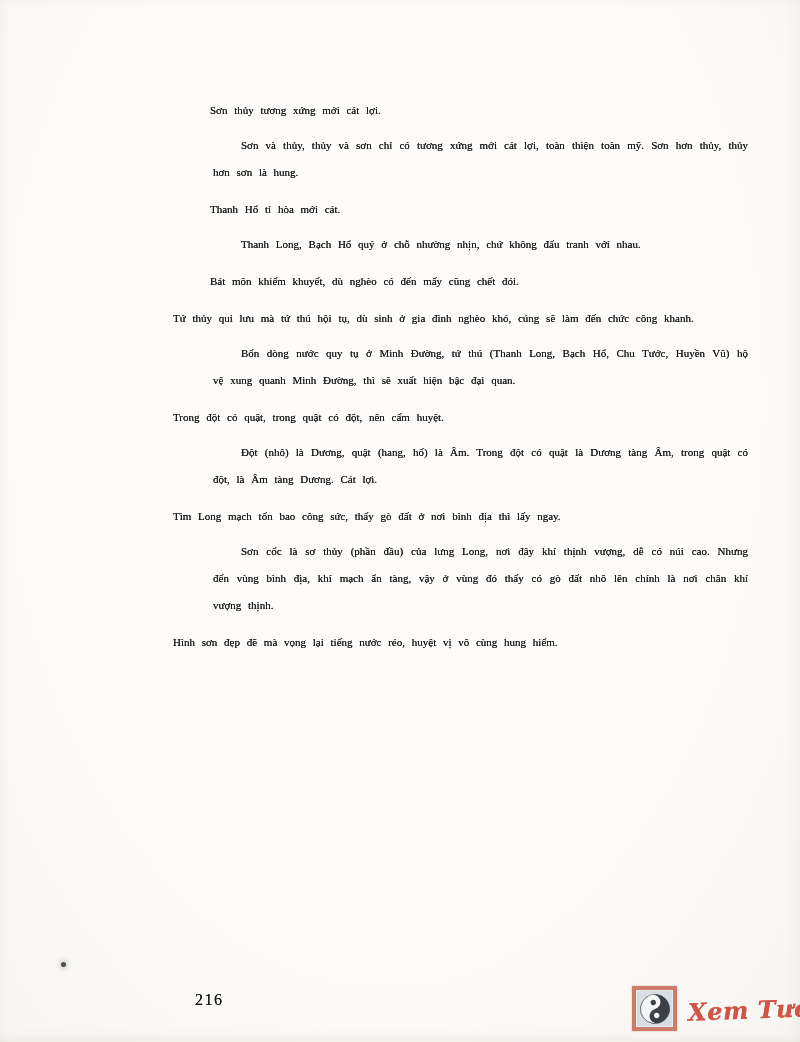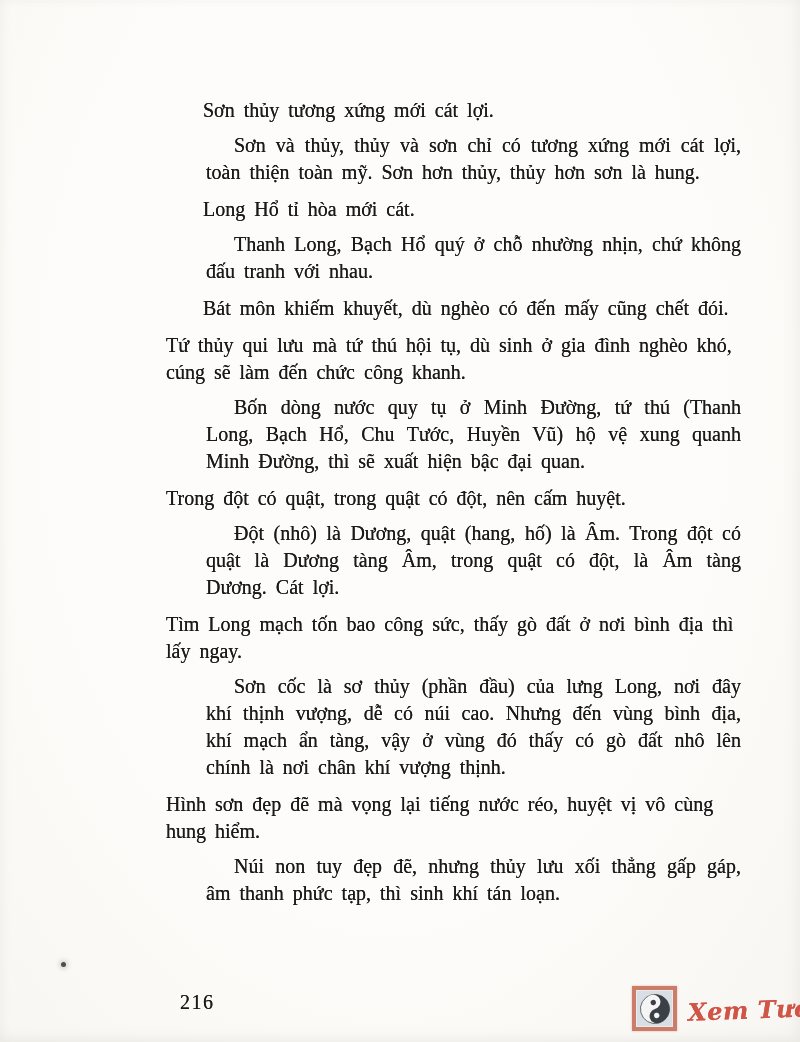--- a/index.html
+++ b/index.html
@@ -18,45 +18,45 @@
     color: #1a1a1a;
   }
   .page {
     position: absolute;
     inset: 0;
     box-shadow: inset -4px -4px 14px rgba(120,115,105,0.07),
                 inset 3px 0 10px rgba(120,115,105,0.04);
   }
   .content {
     position: absolute;
-    left: 166px;
+    left: 173px;
     top: 97px;
     width: 575px;
-    font-size: 20px;
+    font-size: 11px;
     line-height: 27px;
     text-shadow: 0 0 0.45px #2a2a2a;
     word-spacing: 4px;
   }
   .section { margin-bottom: 10px; }
   .aphorism {
     margin: 0 0 8px 0;
   }
   .aphorism.indent-a { margin-left: 37px; }
   .aphorism.indent-b { }
   .commentary {
     margin: 0 0 0 40px;
     text-indent: 28px;
     text-align: justify;
     font-family: Liberation Serif, serif;
   }
   .page-number {
     position: absolute;
-    left: 180px;
+    left: 195px;
     top: 991px;
-    font-size: 20px;
+    font-size: 16px;
     letter-spacing: 1.5px;
     text-shadow: 0 0 0.4px #2a2a2a;
   }
   .ink-speck {
     position: absolute;
     left: 61px;
     top: 962px;
     width: 5px;
     height: 5px;
     border-radius: 50%;
@@ -99,21 +99,21 @@
 <div class="page">
 
   <div class="content">
 
     <div class="section">
       <p class="aphorism indent-a">Sơn thủy tương xứng mới cát lợi.</p>
       <p class="commentary">Sơn và thủy, thủy và sơn chỉ có tương xứng mới cát lợi, toàn thiện toàn mỹ. Sơn hơn thủy, thủy hơn sơn là hung.</p>
     </div>
 
     <div class="section">
-      <p class="aphorism indent-a">Long Hổ tỉ hòa mới cát.</p>
+      <p class="aphorism indent-a">Thanh Hổ tỉ hòa mới cát.</p>
       <p class="commentary">Thanh Long, Bạch Hổ quý ở chỗ nhường nhịn, chứ không đấu tranh với nhau.</p>
     </div>
 
     <div class="section">
       <p class="aphorism indent-a">Bát môn khiếm khuyết, dù nghèo có đến mấy cũng chết đói.</p>
     </div>
 
     <div class="section">
       <p class="aphorism indent-b">Tứ thủy qui lưu mà tứ thú hội tụ, dù sinh ở gia đình nghèo khó, cúng sẽ làm đến chức công khanh.</p>
       <p class="commentary">Bốn dòng nước quy tụ ở Minh Đường, tứ thú (Thanh Long, Bạch Hổ, Chu Tước, Huyền Vũ) hộ vệ xung quanh Minh Đường, thì sẽ xuất hiện bậc đại quan.</p>
@@ -124,21 +124,20 @@
       <p class="commentary">Đột (nhô) là Dương, quật (hang, hố) là Âm. Trong đột có quật là Dương tàng Âm, trong quật có đột, là Âm tàng Dương. Cát lợi.</p>
     </div>
 
     <div class="section">
       <p class="aphorism indent-b">Tìm Long mạch tốn bao công sức, thấy gò đất ở nơi bình địa thì lấy ngay.</p>
       <p class="commentary">Sơn cốc là sơ thủy (phần đầu) của lưng Long, nơi đây khí thịnh vượng, dễ có núi cao. Nhưng đến vùng bình địa, khí mạch ẩn tàng, vậy ở vùng đó thấy có gò đất nhô lên chính là nơi chân khí vượng thịnh.</p>
     </div>
 
     <div class="section">
       <p class="aphorism indent-b">Hình sơn đẹp đẽ mà vọng lại tiếng nước réo, huyệt vị vô cùng hung hiểm.</p>
-      <p class="commentary">Núi non tuy đẹp đẽ, nhưng thủy lưu xối thẳng gấp gáp, âm thanh phức tạp, thì sinh khí tán loạn.</p>
     </div>
 
   </div>
 
   <div class="ink-speck"></div>
 
   <div class="page-number">216</div>
 
   <div class="watermark">
     <div class="yinyang-box">

